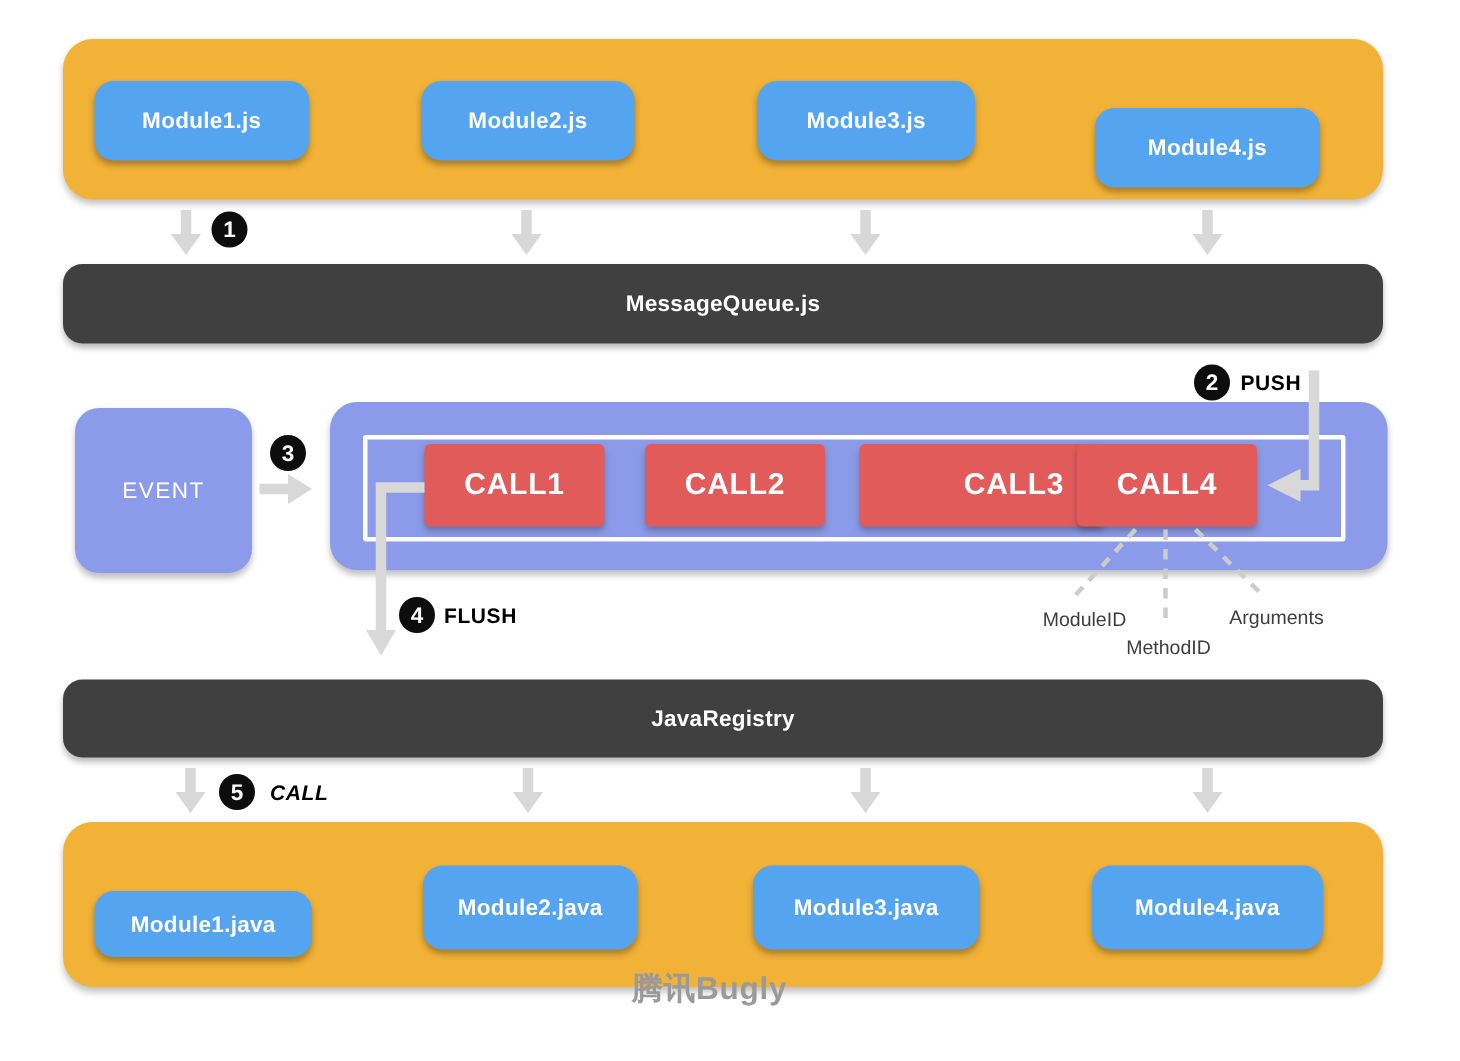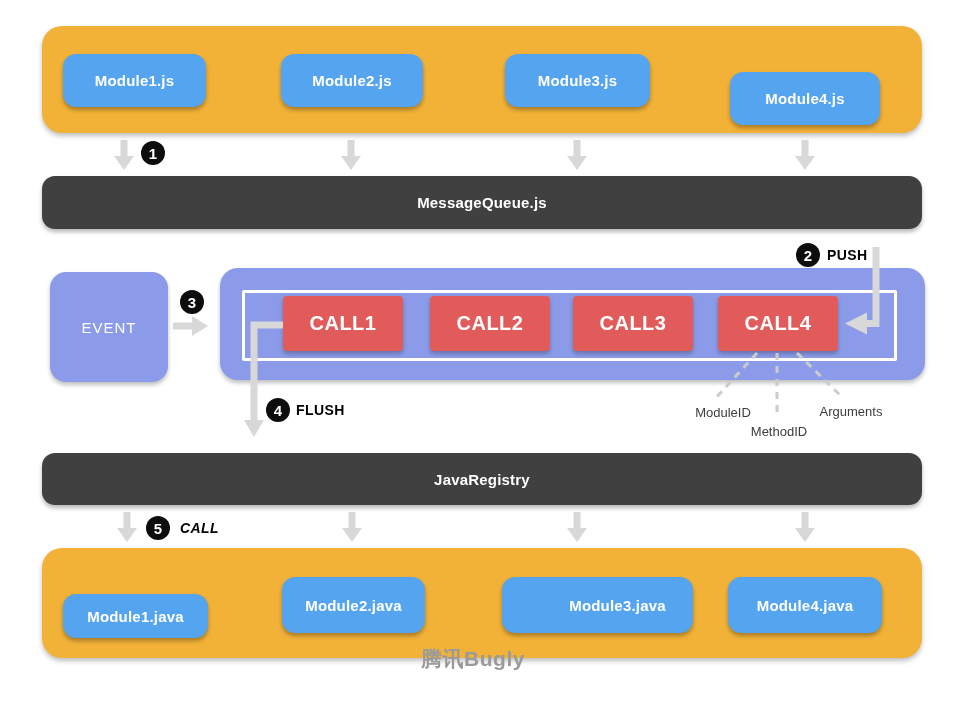--- a/index.html
+++ b/index.html
@@ -95,36 +95,36 @@
   <div class="abs step-label" style="left:827px; top:247px;">PUSH</div>
 
   <div class="abs box-purple" style="left:50px; top:272px; width:118px; height:110px;">EVENT</div>
 
   <div class="abs badge" style="left:180px; top:290px;">3</div>
 
   <div class="abs queue-container" style="left:220px; top:268px; width:705px; height:112px;"></div>
   <div class="abs queue-outline" style="left:242px; top:290px; width:649px; height:65px;"></div>
   <div class="abs box-red" style="left:283px; top:296px; width:120px; height:55px;">CALL1</div>
   <div class="abs box-red" style="left:430px; top:296px; width:120px; height:55px;">CALL2</div>
-  <div class="abs box-red" style="left:573px; top:296px; width:120px; height:55px;">CALL3</div>
+  <div class="abs box-red" style="left:573px; top:296px; width:120px; height:55px;padding-left:43px;">CALL3</div>
   <div class="abs box-red" style="left:718px; top:296px; width:120px; height:55px;">CALL4</div>
 
   <div class="abs anno" style="left:673px; top:405px; width:100px;">ModuleID</div>
   <div class="abs anno" style="left:729px; top:424px; width:100px;">MethodID</div>
   <div class="abs anno" style="left:801px; top:404px; width:100px;">Arguments</div>
 
   <div class="abs badge" style="left:266px; top:398px;">4</div>
   <div class="abs step-label" style="left:296px; top:402px;">FLUSH</div>
 
   <div class="abs bar-blue" style="left:42px; top:453px; width:880px; height:52px;">JavaRegistry</div>
 
   <div class="abs badge" style="left:146px; top:516px;">5</div>
   <div class="abs step-label" style="left:180px; top:520px;font-style:italic;">CALL</div>
 
   <div class="abs container-yellow" style="left:42px; top:548px; width:880px; height:110px;"></div>
   <div class="abs box-blue" style="left:63px;  top:594px; width:145px; height:44px;">Module1.java</div>
   <div class="abs box-blue" style="left:282px; top:577px; width:143px; height:56px;">Module2.java</div>
-  <div class="abs box-blue" style="left:502px; top:577px; width:151px; height:56px;padding-left:40px;">Module3.java</div>
+  <div class="abs box-blue" style="left:502px; top:577px; width:151px; height:56px;">Module3.java</div>
   <div class="abs box-blue" style="left:728px; top:577px; width:154px; height:56px;">Module4.java</div>
 
   <div class="abs watermark" style="left:398px; top:645px; width:150px;">腾讯Bugly</div>
 
 </div>
 
 </body></html>

